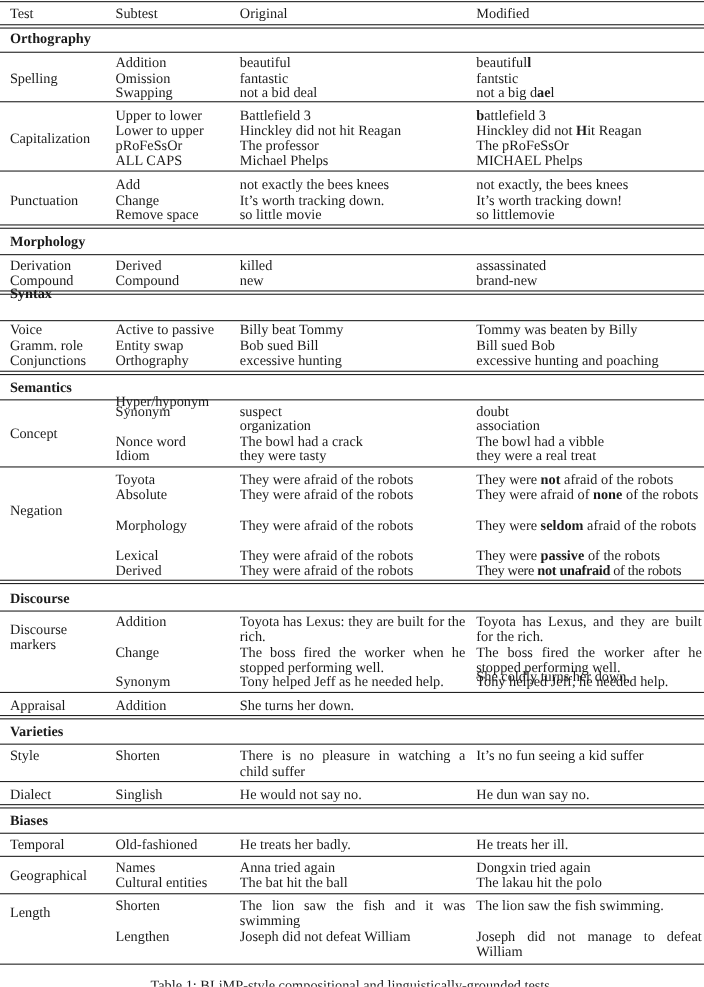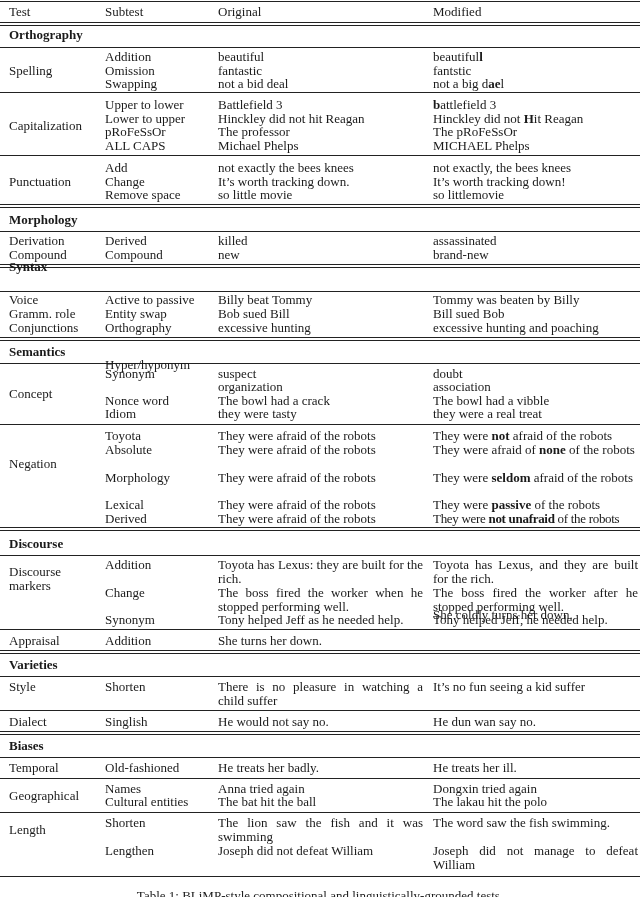--- a/index.html
+++ b/index.html
@@ -181,16 +181,16 @@
 <div class="t c2" style="top:795px">Cultural entities</div>
 <div class="t c3" style="top:782px">Anna tried again</div>
 <div class="t c3" style="top:795px">The bat hit the ball</div>
 <div class="t c4" style="top:782px">Dongxin tried again</div>
 <div class="t c4" style="top:795px">The lakau hit the polo</div>
 <div class="t c1" style="top:823px">Length</div>
 <div class="t c2" style="top:816px">Shorten</div>
 <div class="t c2" style="top:844px">Lengthen</div>
 <div class="t c3 just" style="top:816px">The lion saw the fish and it was swimming</div>
 <div class="t c3" style="top:844px">Joseph did not defeat William</div>
-<div class="t c4" style="top:816px">The word saw the fish swimming.</div>
+<div class="t c4" style="top:816px">The lion saw the fish swimming.</div>
 <div class="t c4 just" style="top:844px">Joseph did not manage to defeat William</div>
 
 <div class="caption">Table 1: BLiMP-style compositional and linguistically-grounded tests.</div>
 
 </body></html>

